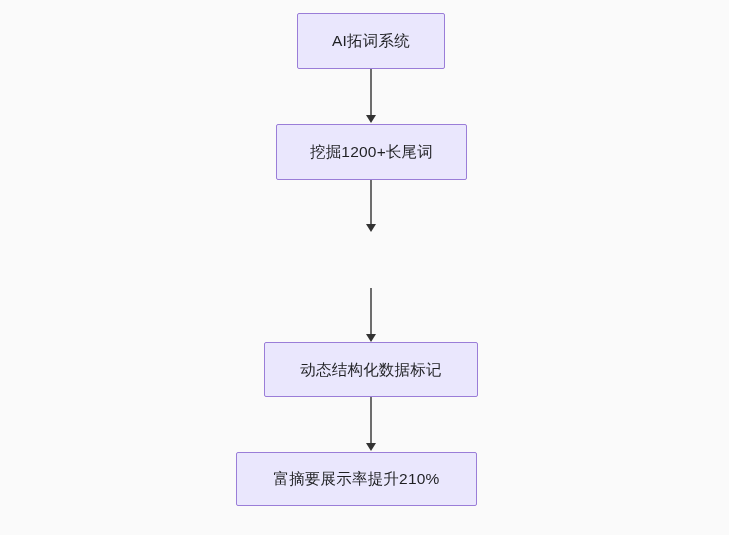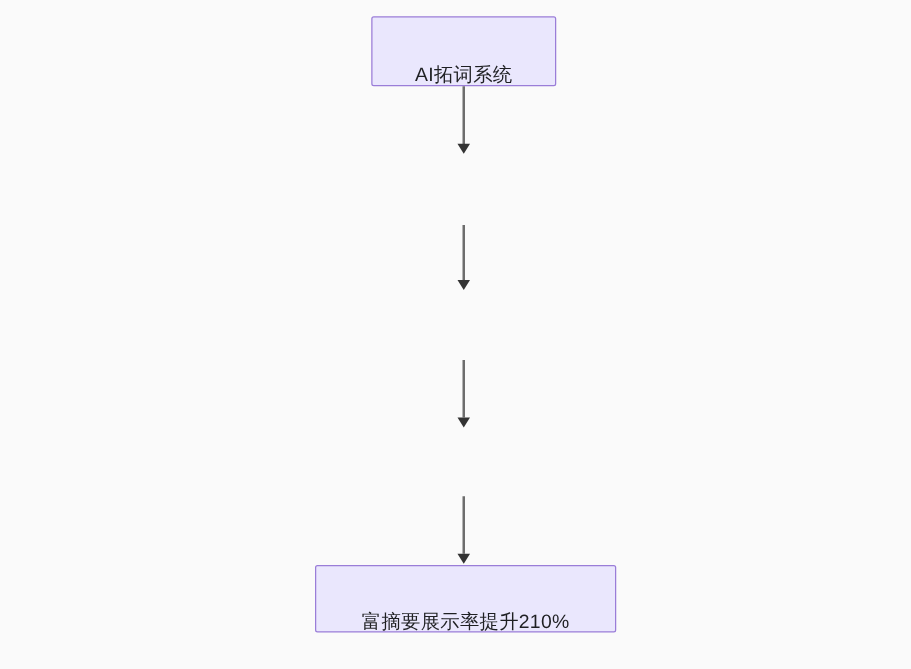--- a/index.html
+++ b/index.html
@@ -18,21 +18,21 @@
     width: 729px;
     height: 535px;
   }
   .node {
     position: absolute;
     box-sizing: border-box;
     background: #eae7fd;
     border: 1.6px solid #9a7dd8;
     border-radius: 2px;
     display: flex;
-    align-items: flex-end;
+    align-items: center;
     justify-content: center;
     color: #1f2023;
     font-size: 15.5px;
     letter-spacing: 0.2px;
     line-height: 1;
     white-space: nowrap;
   }
   .node-label {
     display: block;
   }
@@ -55,29 +55,35 @@
 
 <div id="flowchart">
 
   <div class="node" style="left:297px; top:13px; width:148px; height:56px;">
     <span class="node-label">AI拓词系统</span>
   </div>
 
   <div class="edge" style="left:370px; top:69px; height:47px;"></div>
   <div class="arrowhead" style="left:365.5px; top:115px;"></div>
 
+  <div class="node" style="left:276px; top:124px; width:191px; height:56px;">
+    <span class="node-label">挖掘1200+长尾词</span>
+  </div>
 
   <div class="edge" style="left:370px; top:180px; height:45px;"></div>
   <div class="arrowhead" style="left:365.5px; top:224px;"></div>
 
 
   <div class="edge" style="left:370px; top:288px; height:46px;"></div>
   <div class="arrowhead" style="left:365.5px; top:334px;"></div>
 
+  <div class="node" style="left:264px; top:342px; width:214px; height:55px;">
+    <span class="node-label">动态结构化数据标记</span>
+  </div>
 
   <div class="edge" style="left:370px; top:397px; height:46px;"></div>
   <div class="arrowhead" style="left:365.5px; top:443px;"></div>
 
-  <div class="node" style="left:252px; top:452px; width:241px; height:54px;">
+  <div class="node" style="left:236px; top:452px; width:241px; height:54px;">
     <span class="node-label">富摘要展示率提升210%</span>
   </div>
 
 </div>
 
 </body></html>

